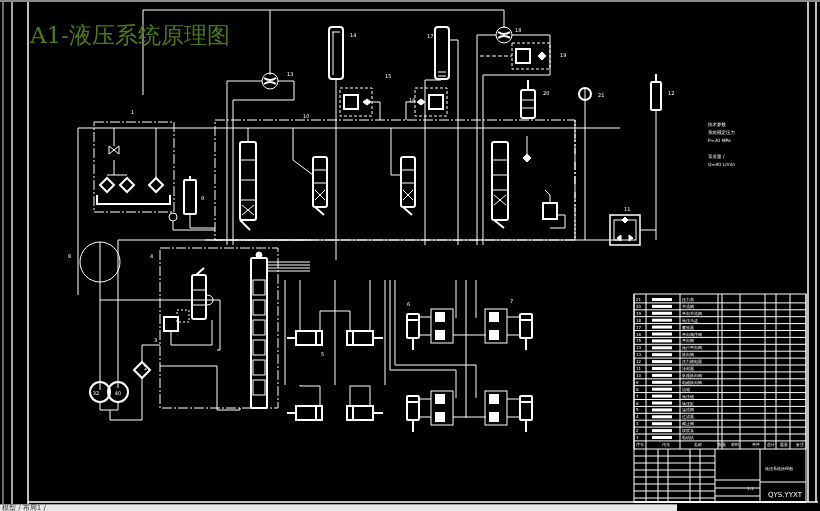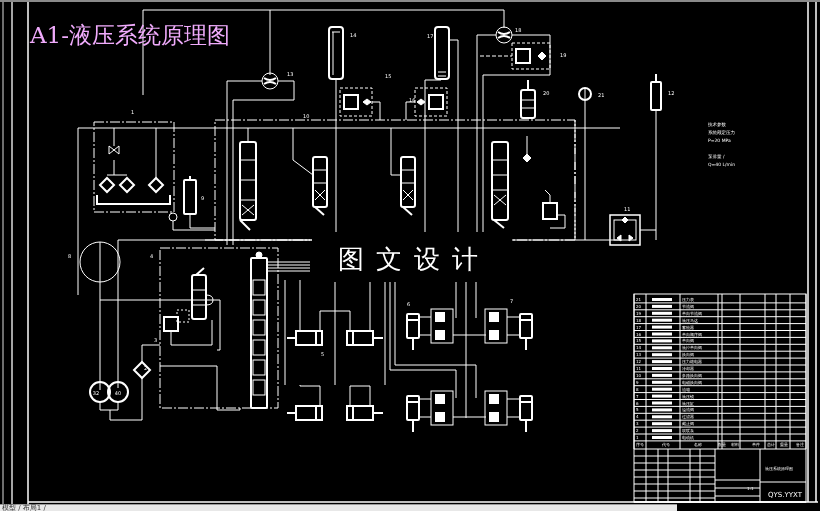--- a/index.html
+++ b/index.html
@@ -1,21 +1,21 @@
 <!DOCTYPE html>
 <html><head>
 <meta charset="utf-8">
 <style>
   html,body{margin:0;padding:0;background:#000;}
   body{width:820px;height:511px;position:relative;overflow:hidden;font-family:"DejaVu Sans",sans-serif;}
   #stage{position:absolute;left:0;top:0;width:820px;height:511px;}
   .topbar{position:absolute;left:0;top:0;width:820px;height:2px;background:#8a8a8a;}
   .statusbar{position:absolute;left:0;top:504px;width:677px;height:7px;background:#e8e8e8;border-top:1px solid #9a9a9a;font-size:7px;color:#333;line-height:7px;}
   .statusbar span{margin-left:2px;}
-  .title{position:absolute;left:30px;top:20px;color:#f0abfc;font-family:"DejaVu Serif",serif;font-size:23px;letter-spacing:0px;white-space:nowrap;}
+  .title{position:absolute;left:30px;top:20px;color:#4d7c0f;font-family:"DejaVu Serif",serif;font-size:23px;letter-spacing:0px;white-space:nowrap;}
   .watermark{position:absolute;left:312px;top:232px;width:200px;height:50px;background:#000;}
   .watermark span{position:absolute;left:26px;top:10px;color:#fff;font-family:"DejaVu Serif",serif;font-size:26px;letter-spacing:12px;white-space:nowrap;}
   .notes{position:absolute;left:708px;top:121px;color:#fff;font-size:4.5px;line-height:8px;}
   .notes div{white-space:nowrap;}
   .tb-text{fill:#fff;font-size:4px;font-family:"DejaVu Sans",sans-serif;}
   .lbl{fill:#fff;font-size:5px;font-family:"DejaVu Sans",sans-serif;}
 </style>
 </head>
 <body>
 
@@ -463,23 +463,20 @@
         <text x="765" y="470" class="tb-text">液压系统原理图</text>
         <text x="747" y="490" class="tb-text">1:1</text>
         <text x="768" y="497" class="tb-text" style="font-size:7px">QYS.YYXT</text>
       </g>
 
     <text class="lbl" x="96" y="395" text-anchor="middle">32</text>
     <text class="lbl" x="118" y="395" text-anchor="middle">40</text>
   </svg>
 
   <div class="title">A1-液压系统原理图</div>
-  <div class="watermark">
-    <span>图文设计</span>
-  </div>
   <div class="notes">
     <div>技术参数</div>
     <div>系统额定压力</div>
     <div>P=20 MPa</div>
     <div>&nbsp;</div>
     <div>泵排量 /</div>
     <div>Q=40 L/min</div>
   </div>
 
   <div class="statusbar">

